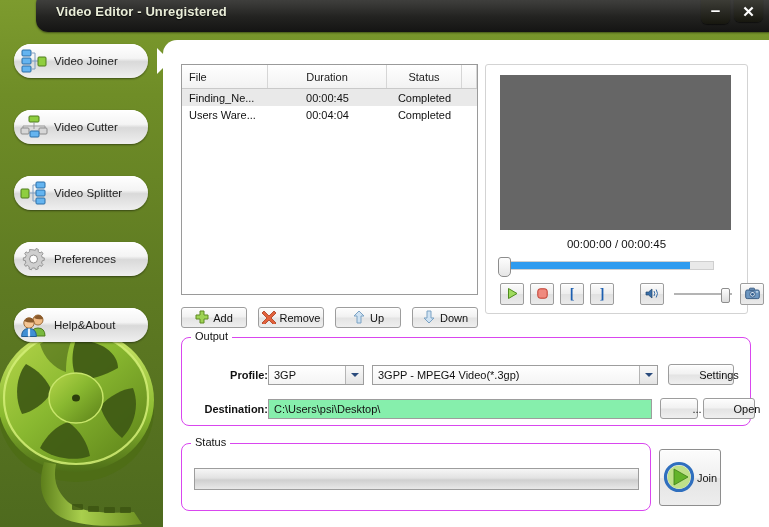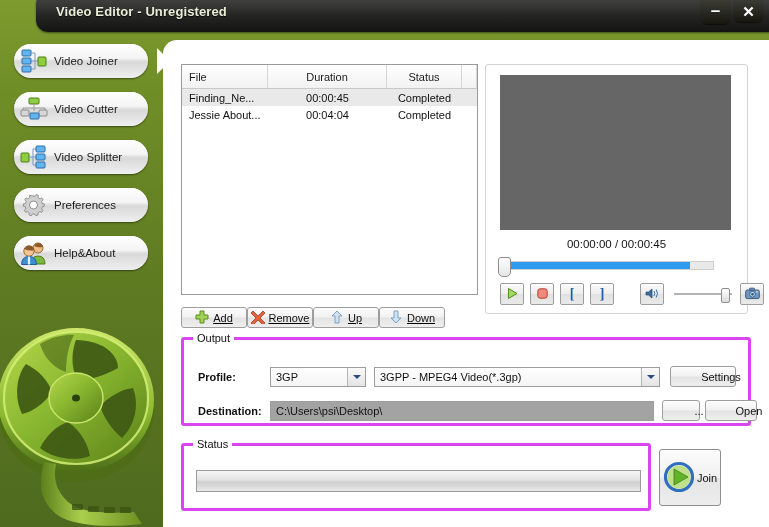--- a/index.html
+++ b/index.html
@@ -35,21 +35,21 @@
     box-shadow:0 1px 1px rgba(0,0,0,.5);
     display:flex;align-items:flex-end;justify-content:center;
     padding-bottom:3px;
     color:#fff;font-size:15px;font-weight:bold;line-height:1;
     cursor:pointer;
   }
   .winbtn.min{font-size:17px;padding-bottom:5px;}
   
   .sidebar{position:absolute;left:0;top:44px;width:165px;}
   .navbtn{
-    position:relative;width:134px;height:34px;margin:0 0 14px 14px;
+    position:relative;width:134px;height:34px;margin:0 0 32px 14px;
     border-radius:17px;
     background:linear-gradient(180deg,#ffffff 0%,#f4f4f4 42%,#d9d9d9 52%,#efefef 100%);
     box-shadow:0 1px 2px rgba(0,0,0,.45), inset 0 1px 0 #fff;
     display:flex;align-items:center;cursor:pointer;
   }
   .navbtn .icon{width:40px;display:flex;align-items:center;justify-content:center;flex:0 0 40px;}
   .navbtn .lbl{font-size:11.5px;color:#1d1d1d;white-space:nowrap;}
   .arrow{
     position:absolute;right:-22px;top:4px;width:0;height:0;
     border-top:13px solid transparent;border-bottom:13px solid transparent;
@@ -78,33 +78,34 @@
   .lh-file{width:86px;padding-left:7px;}
   .lh-dur{width:119px;justify-content:center;}
   .lh-sta{width:75px;justify-content:center;}
   .lh-pad{flex:1;}
   .lrow{display:flex;height:17px;align-items:center;font-size:11px;color:#111;}
   .lrow.sel{background:#e9e9e9;}
   .c-file{width:86px;padding-left:7px;box-sizing:border-box;overflow:hidden;white-space:nowrap;}
   .c-dur{width:119px;text-align:center;}
   .c-sta{width:75px;text-align:center;}
   
-  .actions{position:absolute;left:18px;top:267px;display:flex;text-decoration:underline;}
+  .actions{position:absolute;left:18px;top:267px;display:flex;gap:11px;}
   .abtn{
     width:66px;height:21px;box-sizing:border-box;
     border:1px solid #9d9d9d;border-radius:3px;
     background:linear-gradient(180deg,#fdfdfd 0%,#f1f1f1 48%,#e3e3e3 52%,#efefef 100%);
     display:flex;align-items:center;justify-content:center;gap:4px;
     font-size:11px;color:#111;cursor:pointer;
     box-shadow:inset 0 1px 0 #fff;
   }
   
   .group{
-    position:absolute;border:3px solid #d946ef;border-radius:3px;
+    position:absolute;border:1px solid #d946ef;border-radius:8px;
     box-sizing:border-box;
+    text-align:right;
   }
   .group > .gtitle{
     position:absolute;top:-8px;left:9px;background:#fff;padding:0 4px;
     font-size:11px;color:#111;
   }
   #outputGroup{left:18px;top:297px;width:570px;height:89px;}
   #statusGroup{left:18px;top:403px;width:470px;height:68px;}
   .row{position:absolute;display:flex;align-items:center;}
   .flabel{font-size:11px;color:#111;font-weight:bold;}
   .combo{
@@ -114,21 +115,21 @@
     font-size:11px;color:#111;padding-left:5px;
   }
   .combo .cbtn{
     position:absolute;right:0;top:0;width:17px;height:18px;
     border-left:1px solid #b5b5b5;
     background:linear-gradient(180deg,#fafafa 0%,#e4e4e4 100%);
     display:flex;align-items:center;justify-content:center;
   }
   .caret{width:0;height:0;border-left:4px solid transparent;border-right:4px solid transparent;border-top:4px solid #2a4b7c;}
   .txtfield{
-    height:20px;box-sizing:border-box;border:1px solid #9d9d9d;background:#a3a3a3;
+    height:20px;box-sizing:border-box;border:1px solid #9d9d9d;background:#86efac;
     display:flex;align-items:center;padding-left:5px;font-size:11px;color:#111;
   }
   .sbtn{
     height:21px;box-sizing:border-box;border:1px solid #9d9d9d;border-radius:3px;
     background:linear-gradient(180deg,#fdfdfd 0%,#f1f1f1 48%,#e3e3e3 52%,#efefef 100%);
     display:flex;align-items:center;justify-content:center;
     font-size:11px;color:#111;cursor:pointer;box-shadow:inset 0 1px 0 #fff;padding-left:36px;
   }
   .progress{
     position:absolute;left:12px;top:24px;width:445px;height:22px;
@@ -319,21 +320,21 @@
         <div class="lh-dur">Duration</div>
         <div class="lh-sta">Status</div>
         <div class="lh-pad"></div>
       </div>
       <div class="lrow sel">
         <div class="c-file">Finding_Ne...</div>
         <div class="c-dur">00:00:45</div>
         <div class="c-sta">Completed</div>
       </div>
       <div class="lrow">
-        <div class="c-file">Jessie About...</div>
+        <div class="c-file">Users Ware...</div>
         <div class="c-dur">00:04:04</div>
         <div class="c-sta">Completed</div>
       </div>
     </div>
 
     <div class="actions">
       <div class="abtn">
         <span>
           <svg width="14" height="14" viewBox="0 0 14 14">
             <path d="M5 1 h4 v4 h4 v4 h-4 v4 h-4 v-4 h-4 v-4 h4z" fill="#9ed354" stroke="#5f8a22"></path>

